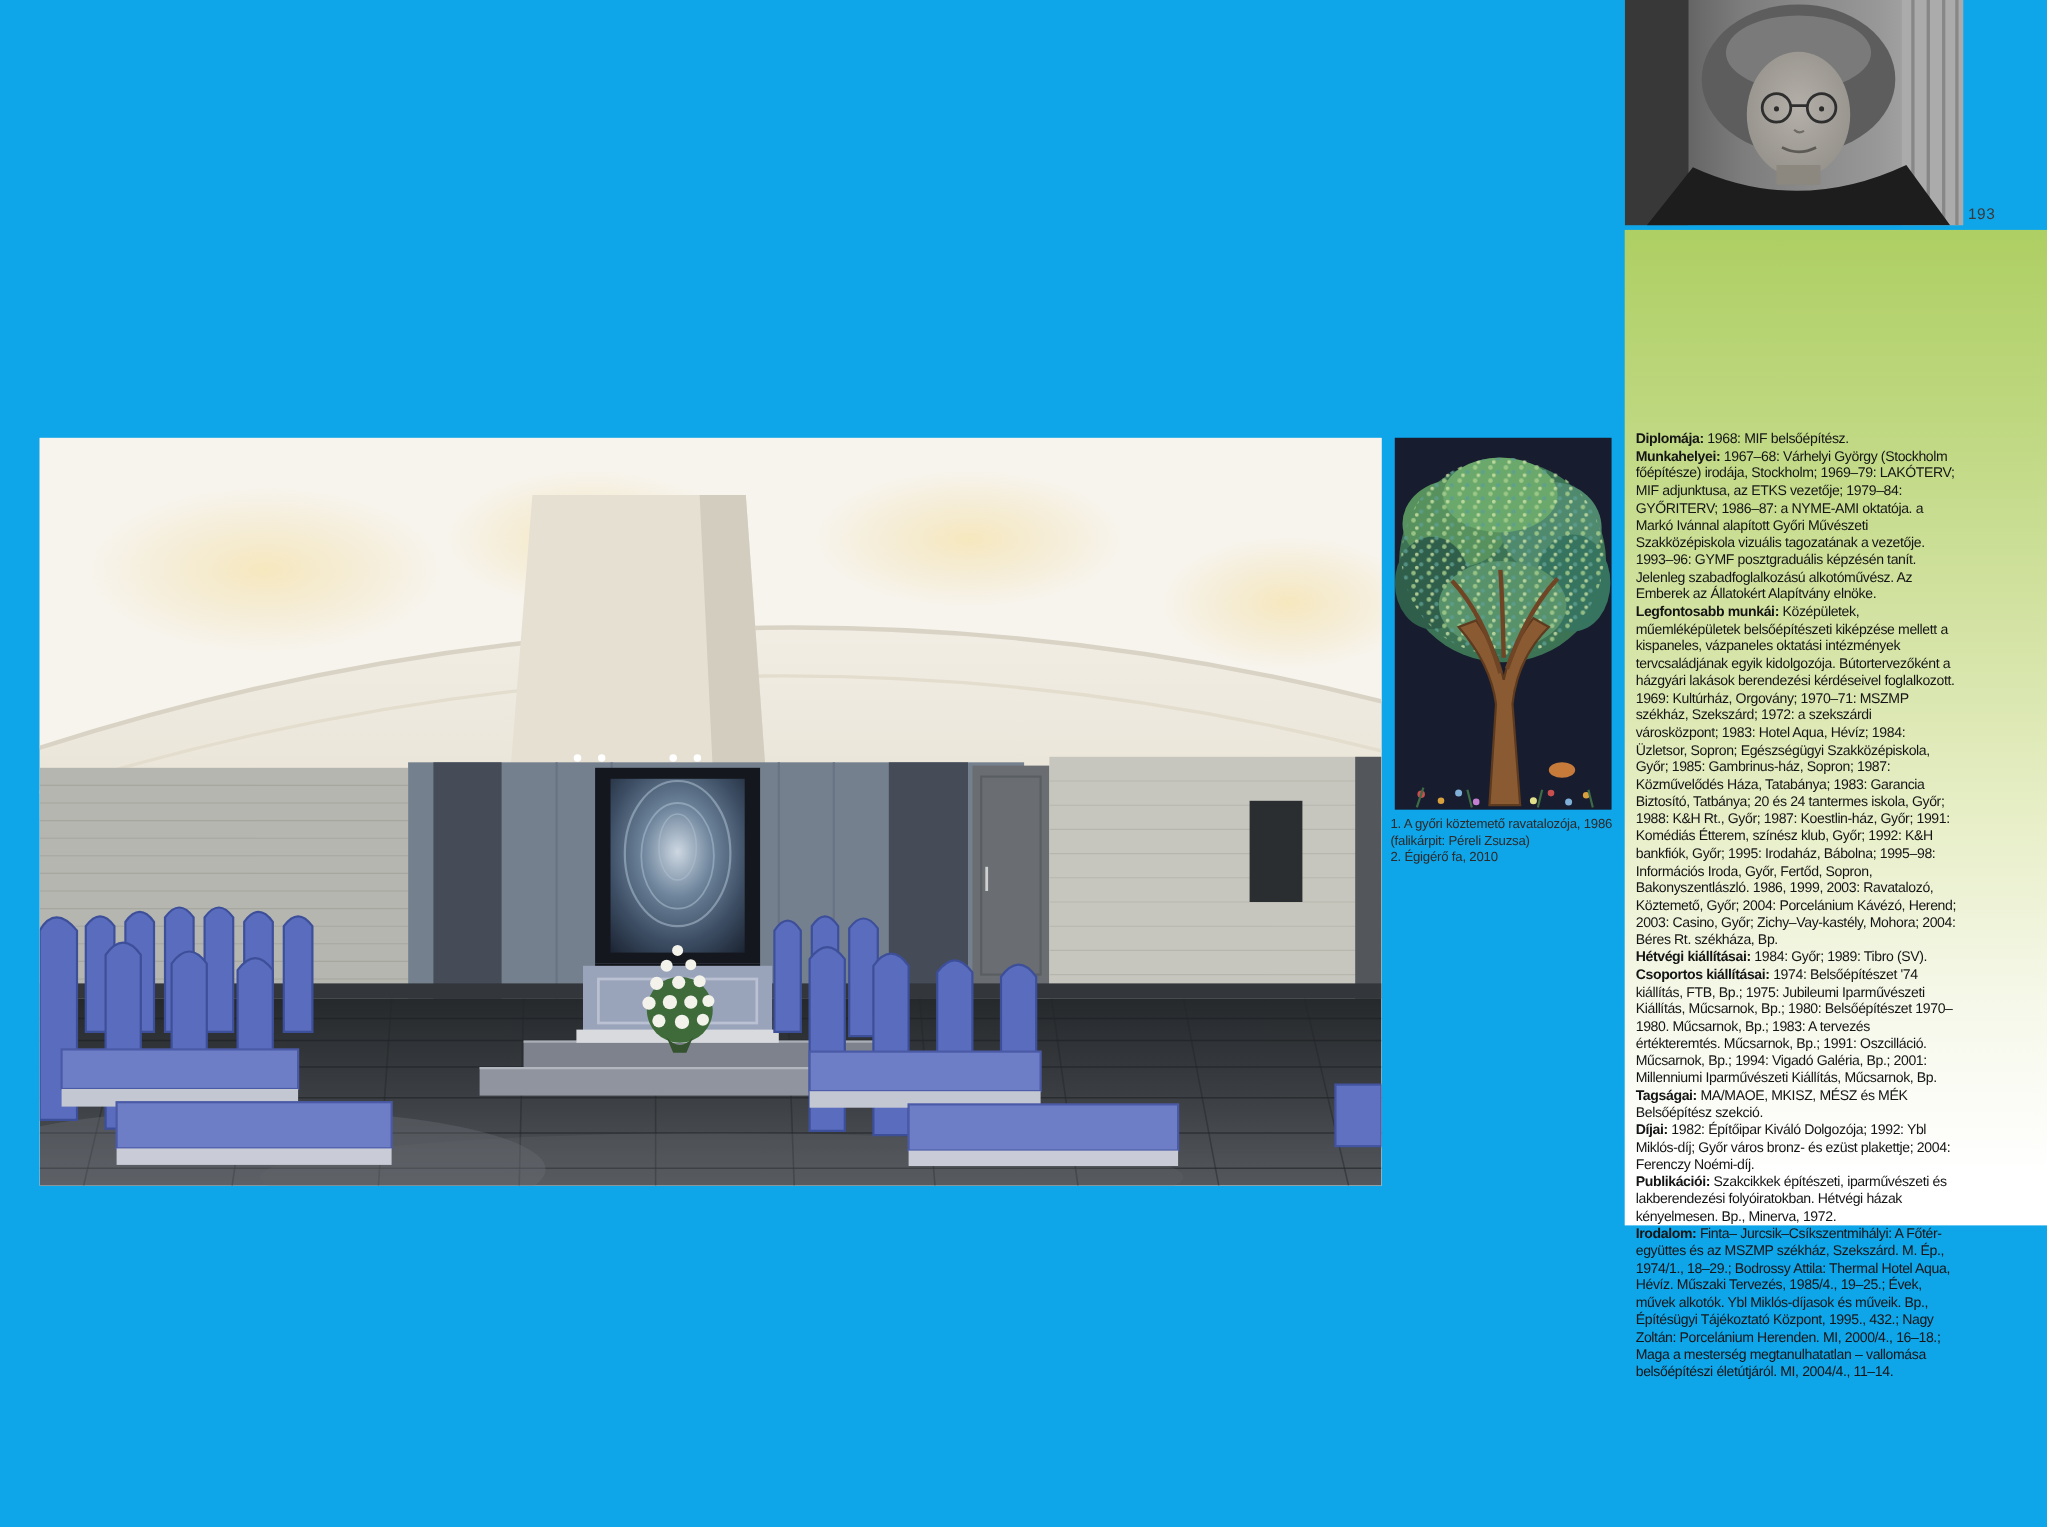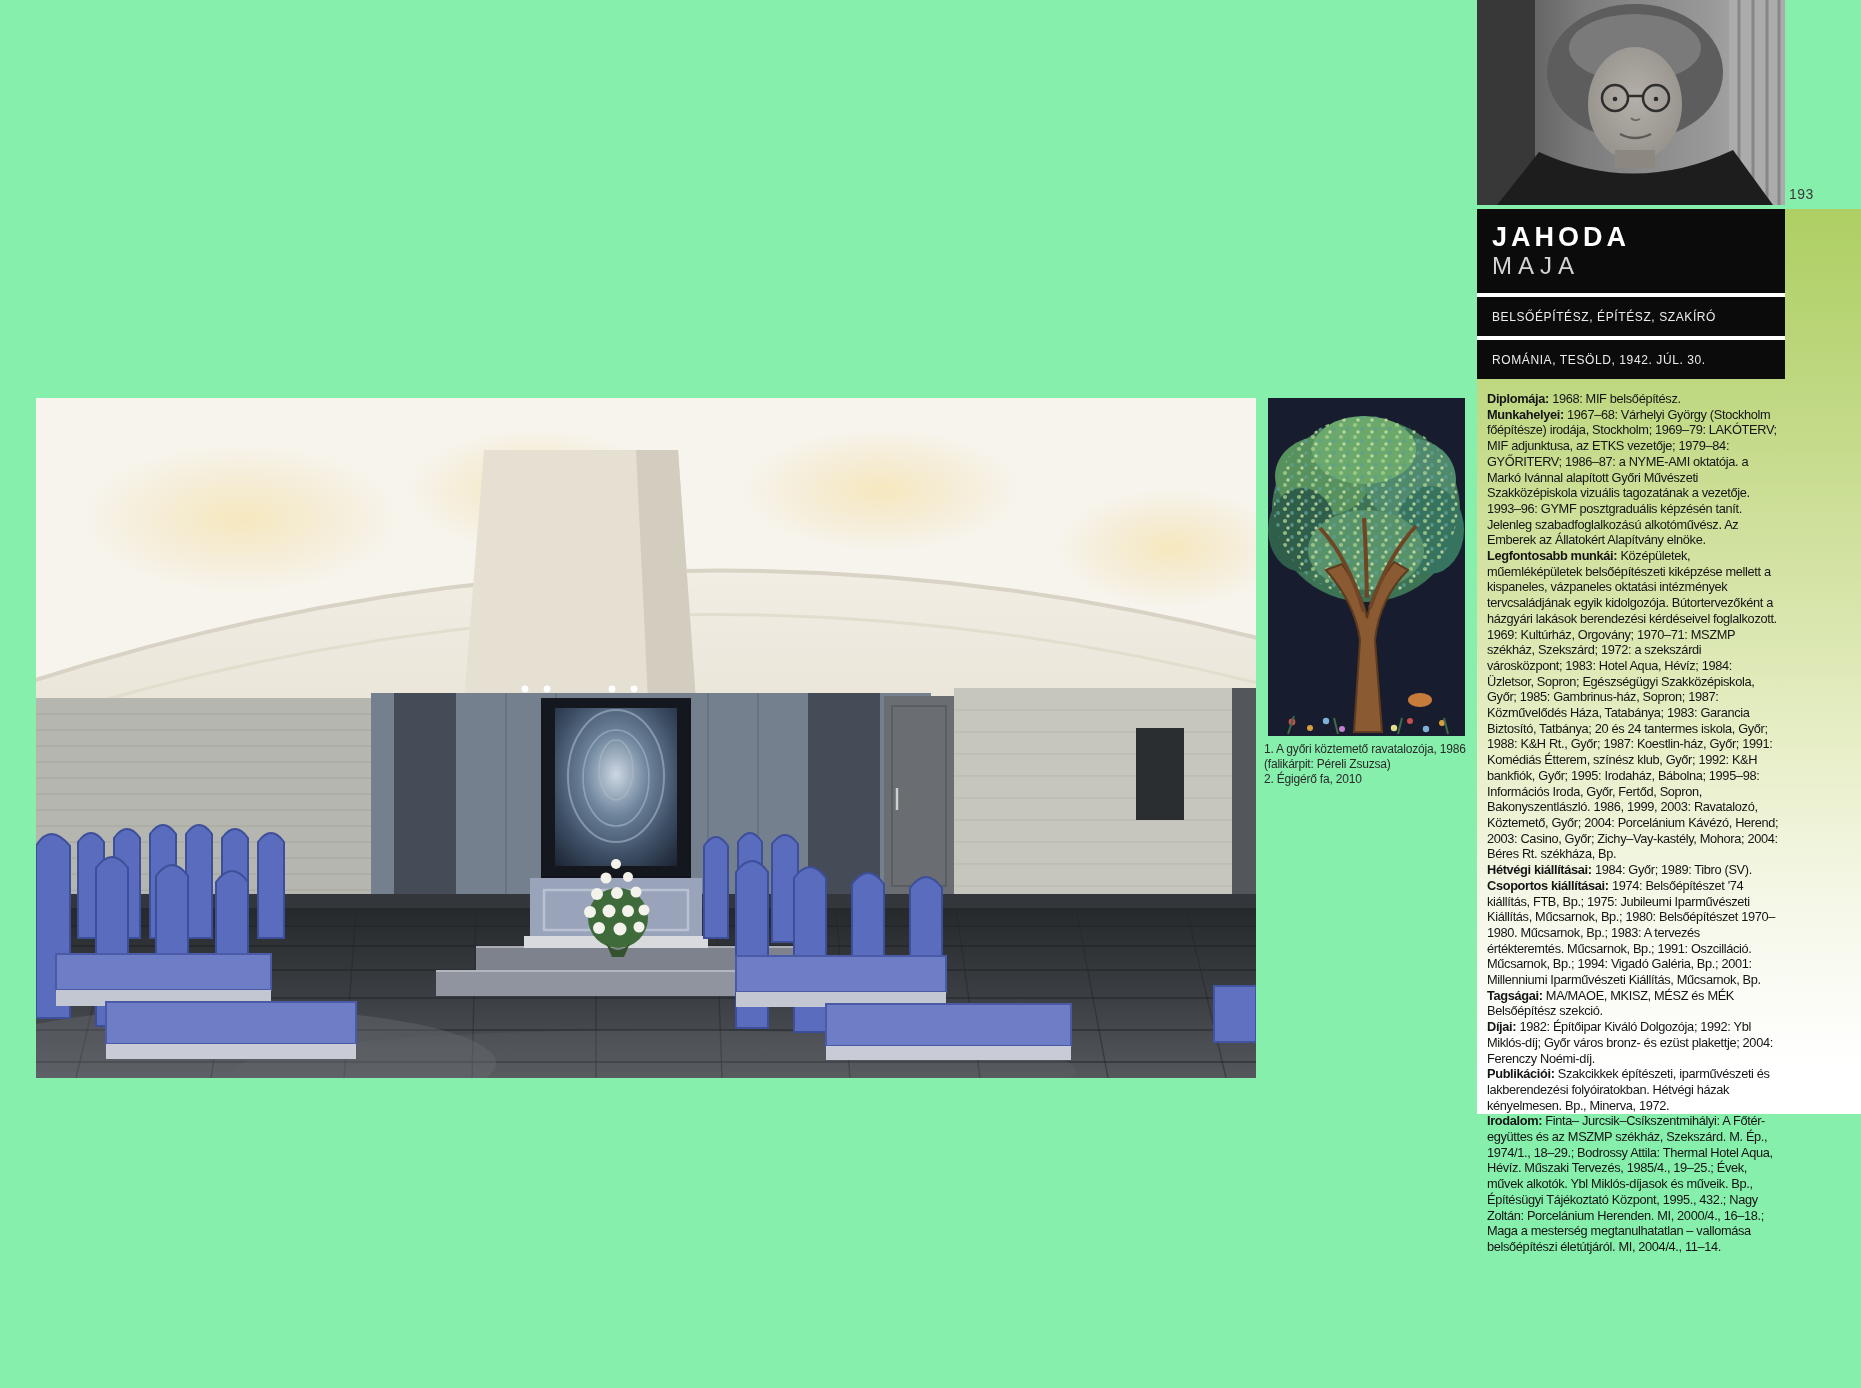--- a/index.html
+++ b/index.html
@@ -1,16 +1,16 @@
 <!DOCTYPE html>
 <html><head>
 <meta charset="utf-8">
 <style>
   html,body{margin:0;padding:0;background:#ffffff;}
-  .page{position:relative;width:1861px;height:1388px;background:#86efac;overflow:hidden;
+  .page{position:relative;width:1861px;height:1388px;background:#0ea5e9;overflow:hidden;
         font-family:"Liberation Sans",sans-serif;}
 
   
   .green-panel{position:absolute;left:1477px;top:209px;width:384px;height:905px;
     background:linear-gradient(180deg,#aecf63 0%,#bdd77e 18%,#d4e3a4 40%,#e8efc9 60%,#f6f8ea 78%,#ffffff 95%);}
 
   
   .portrait{position:absolute;left:1477px;top:0;width:308px;height:205px;overflow:hidden;}
   .pagenum{position:absolute;left:1789px;top:186px;font-size:14px;color:#3a3a3a;letter-spacing:.5px;}
 
@@ -80,30 +80,20 @@
         <circle cx="179" cy="99" r="2.3" fill="#2b2b2b"></circle>
       <path d="M154 118 q4 4 9 1" stroke="#6e6a64" stroke-width="2" fill="none"></path>
       <path d="M143 134 q15 8 31 0" stroke="#5d5954" stroke-width="2.5" fill="none"></path>
       <path d="M20 205 L62 152 Q158 196 256 150 L296 205 Z" fill="#1d1d1d"></path>
       <rect x="138" y="150" width="40" height="18" fill="#8c8880"></rect>
     </svg>
   </div>
 
   <div class="pagenum">193</div>
 
-  <div class="hdr">
-    <div class="nameblock">
-      <div class="surname">JAHODA</div>
-      <div class="given">MAJA</div>
-    </div>
-    <div class="sep"></div>
-    <div class="band">BELSŐÉPÍTÉSZ, ÉPÍTÉSZ, SZAKÍRÓ</div>
-    <div class="sep"></div>
-    <div class="band">ROMÁNIA, TESÖLD, 1942. JÚL. 30.</div>
-  </div>
 
   <div class="bio" id="bio-col">
       <div class="para"><b>Diplomája: </b>1968: MIF belsőépítész.</div>
       <div class="para"><b>Munkahelyei: </b>1967–68: Várhelyi György (Stockholm főépítésze) irodája, Stockholm; 1969–79: LAKÓTERV; MIF adjunktusa, az ETKS vezetője; 1979–84: GYŐRITERV; 1986–87: a NYME-AMI oktatója. a Markó Ivánnal alapított Győri Művészeti Szakközépiskola vizuális tagozatának a vezetője. 1993–96: GYMF posztgraduális képzésén tanít. Jelenleg szabadfoglalkozású alkotóművész. Az Emberek az Állatokért Alapítvány elnöke.</div>
       <div class="para"><b>Legfontosabb munkái: </b>Középületek, műemléképületek belsőépítészeti kiképzése mellett a kispaneles, vázpaneles oktatási intézmények tervcsaládjának egyik kidolgozója. Bútortervezőként a házgyári lakások berendezési kérdéseivel foglalkozott. 1969: Kultúrház, Orgovány; 1970–71: MSZMP székház, Szekszárd; 1972: a szekszárdi városközpont; 1983: Hotel Aqua, Hévíz; 1984: Üzletsor, Sopron; Egészségügyi Szakközépiskola, Győr; 1985: Gambrinus-ház, Sopron; 1987: Közművelődés Háza, Tatabánya; 1983: Garancia Biztosító, Tatbánya; 20 és 24 tantermes iskola, Győr; 1988: K&amp;H Rt., Győr; 1987: Koestlin-ház, Győr; 1991: Komédiás Étterem, színész klub, Győr; 1992: K&amp;H bankfiók, Győr; 1995: Irodaház, Bábolna; 1995–98: Információs Iroda, Győr, Fertőd, Sopron, Bakonyszentlászló. 1986, 1999, 2003: Ravatalozó, Köztemető, Győr; 2004: Porcelánium Kávézó, Herend; 2003: Casino, Győr; Zichy–Vay-kastély, Mohora; 2004: Béres Rt. székháza, Bp.</div>
       <div class="para"><b>Hétvégi kiállításai: </b>1984: Győr; 1989: Tibro (SV).</div>
       <div class="para"><b>Csoportos kiállításai: </b>1974: Belsőépítészet '74 kiállítás, FTB, Bp.; 1975: Jubileumi Iparművészeti Kiállítás, Műcsarnok, Bp.; 1980: Belsőépítészet 1970–1980. Műcsarnok, Bp.; 1983: A tervezés értékteremtés. Műcsarnok, Bp.; 1991: Oszcilláció. Műcsarnok, Bp.; 1994: Vigadó Galéria, Bp.; 2001: Millenniumi Iparművészeti Kiállítás, Műcsarnok, Bp.</div>
       <div class="para"><b>Tagságai: </b>MA/MAOE, MKISZ, MÉSZ és MÉK Belsőépítész szekció.</div>
       <div class="para"><b>Díjai: </b>1982: Építőipar Kiváló Dolgozója; 1992: Ybl Miklós-díj; Győr város bronz- és ezüst plakettje; 2004: Ferenczy Noémi-díj.</div>
       <div class="para"><b>Publikációi: </b>Szakcikkek építészeti, iparművészeti és lakberendezési folyóiratokban. Hétvégi házak kényelmesen. Bp., Minerva, 1972.</div>

